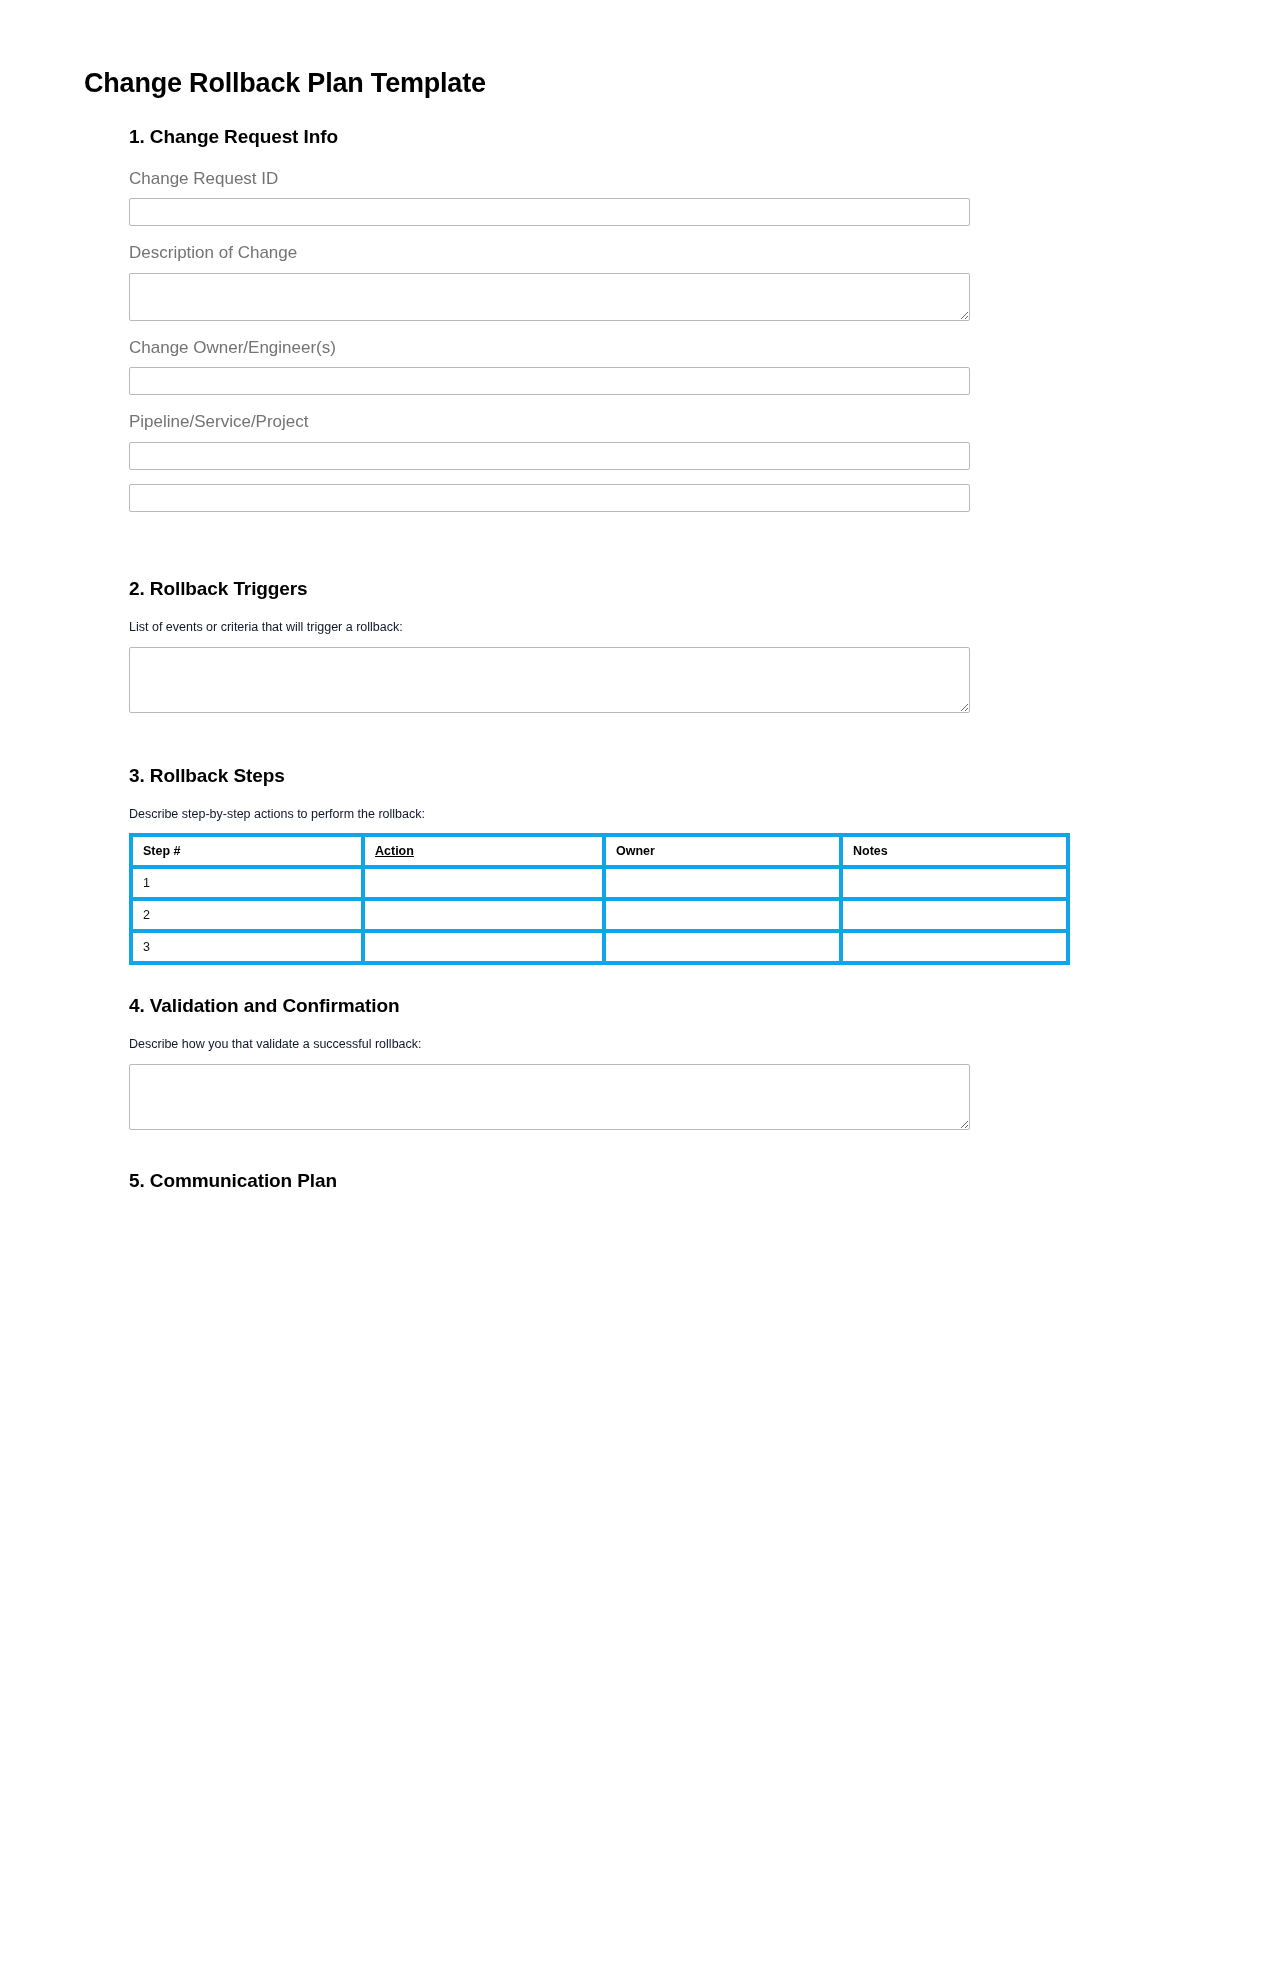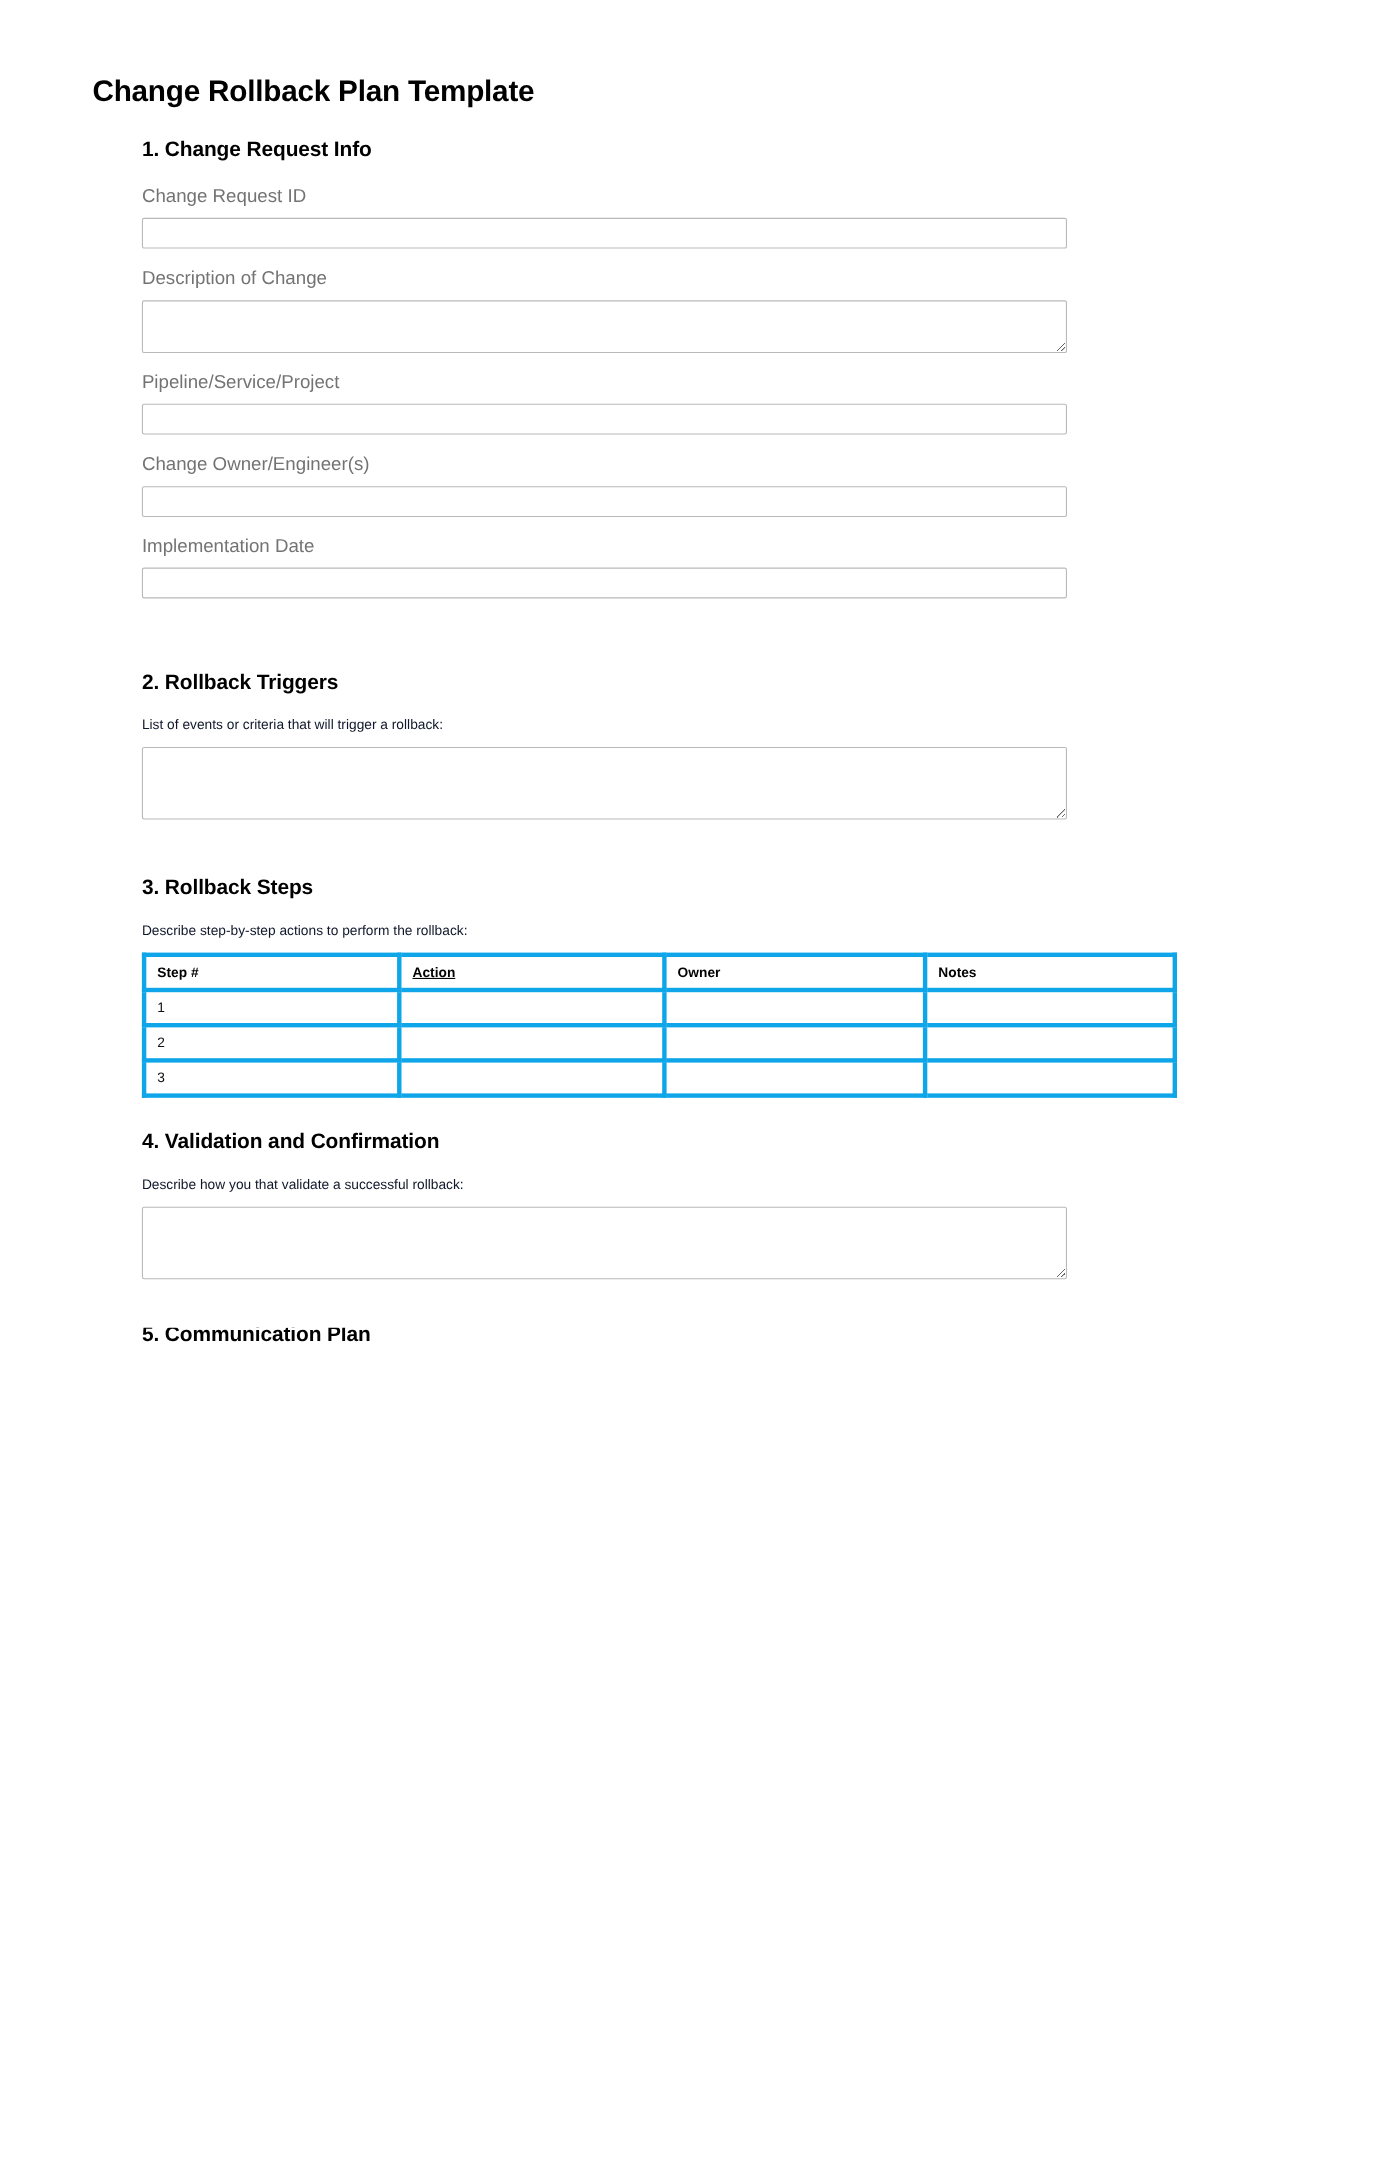--- a/index.html
+++ b/index.html
@@ -154,31 +154,30 @@
         <label class="field-label">Change Request ID</label>
         <input class="text-input" type="text" value="" style="">
       </div>
 
       <div class="field">
         <label class="field-label">Description of Change</label>
         <textarea class="area-input area-sm" style=""></textarea>
       </div>
 
       <div class="field">
+        <label class="field-label">Change Owner/Engineer(s)</label>
+        <input class="text-input" type="text" value="" style="">
+      </div>
+
+      <div class="field">
         <label class="field-label">Pipeline/Service/Project</label>
         <input class="text-input" type="text" value="" style="">
       </div>
 
       <div class="field">
-        <label class="field-label">Change Owner/Engineer(s)</label>
-        <input class="text-input" type="text" value="" style="">
-      </div>
-
-      <div class="field">
-        <label class="field-label">Implementation Date</label>
         <input class="text-input" type="text" value="" style="">
       </div>
     </div>
 
     <div class="spacer-lg"></div>
 
     <div class="section">
       <h2 class="section-title">2. Rollback Triggers</h2>
       <p class="helper-text">List of events or criteria that will trigger a rollback:</p>
       <textarea class="area-input area-lg" style=""></textarea>

